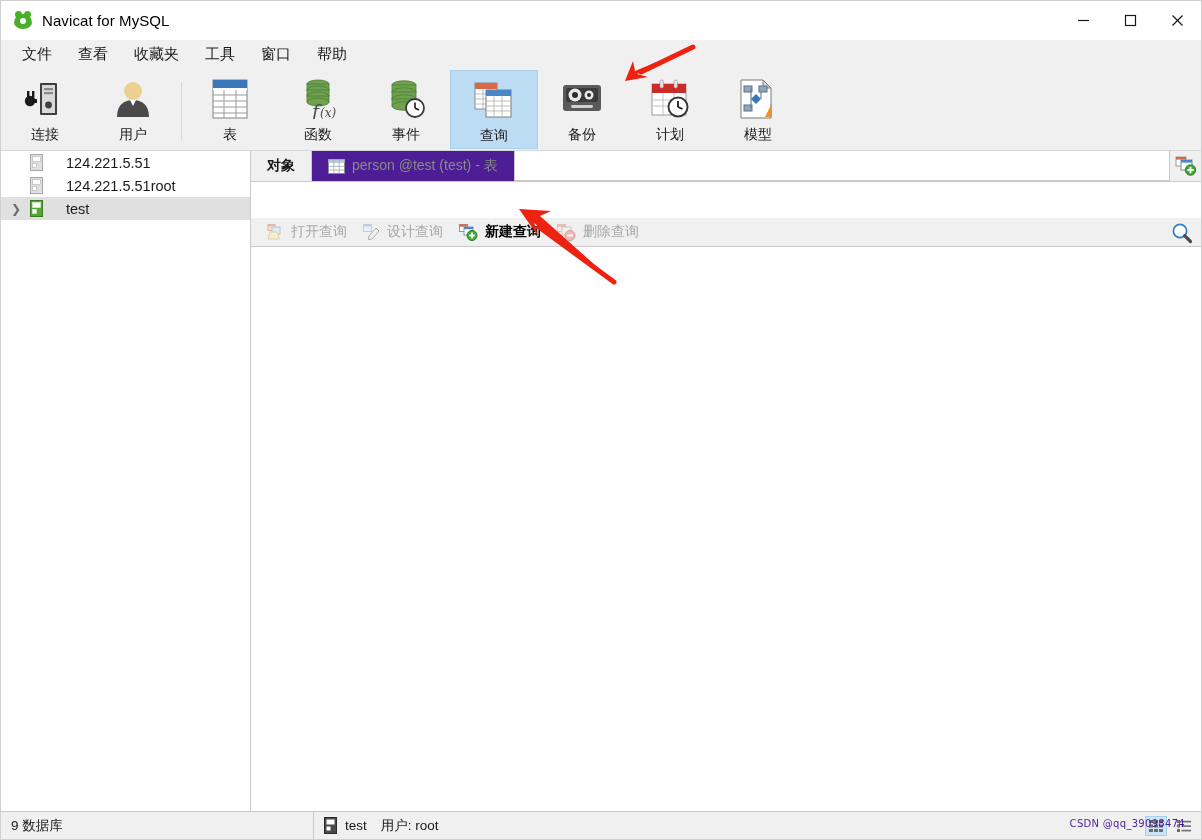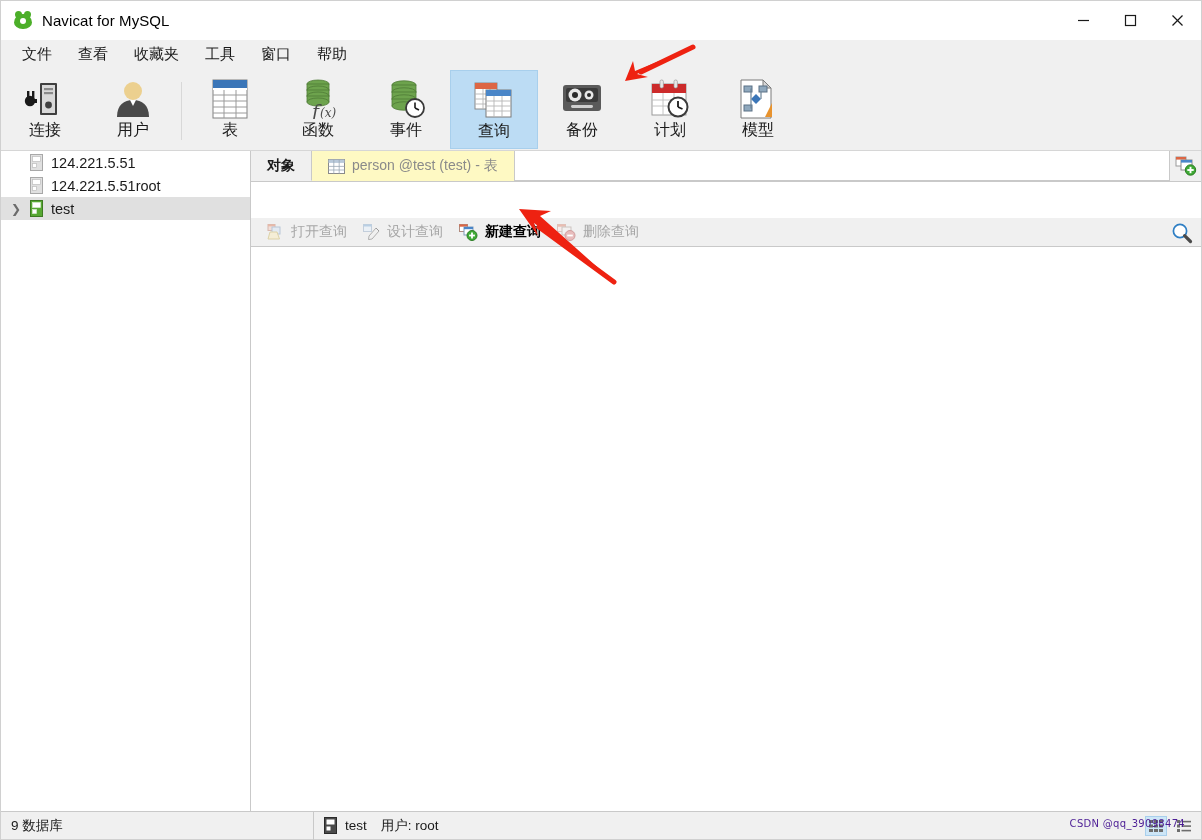--- a/index.html
+++ b/index.html
@@ -86,21 +86,21 @@
     display: flex; flex-direction: column;
     align-items: center; justify-content: flex-start;
     padding-top: 8px;
     position: relative;
   }
   .tbtn .ic {
     height: 42px; width: 48px;
     display: flex; align-items: center; justify-content: center;
   }
   .tbtn .lbl {
-    font-size: 16px; color: #1a1a1a; 
+    font-size: 14px; color: #1a1a1a; margin-top: 6px;
   }
   .tbtn.active {
     background: #bcdcf4;
     border: 1px solid #a8cfec;
   }
   .tb-sep {
     width: 1px; height: 58px; background: #d8d8d8;
     margin: 12px 4px 0 4px;
   }
 
@@ -118,21 +118,21 @@
     height: 23px; display: flex; align-items: center;
     font-size: 14.5px; color: #1a1a1a;
     padding-left: 6px;
   }
   .tree-row.selected { background: #e0e0e0; }
   .tree-row .twisty {
     width: 18px; text-align: center; color: #6b6b6b; font-size: 12px;
     line-height: 1;
   }
   .tree-row .dbicon { width: 22px; display: flex; justify-content: center; }
-  .tree-row .tlabel { margin-left: 4px; }
+  .tree-row .tlabel { margin-left: 19px; }
 
   
   .rightpane {
     flex: 1; display: flex; flex-direction: column;
     min-width: 0; background: #ffffff;
   }
   .tabstrip {
     height: 31px; min-height: 31px;
     background: #f0f0f0;
     display: flex; align-items: stretch;
@@ -143,21 +143,21 @@
     display: flex; align-items: center;
     padding: 0 16px; font-size: 14px;
     border-right: 1px solid #c9c9c9;
     white-space: nowrap;
   }
   .tab.sel {
     background: #f0f0f0; font-weight: bold; color: #1a1a1a;
     border-bottom: 1px solid #f0f0f0;
   }
   .tab.unsel {
-    background: #fef9c3; color: #8a8a8a; align-items: center;
+    background: #4c1d95; color: #8a8a8a; align-items: center;
   }
   .tab .tabicon { margin-right: 7px; display: flex; }
   .tabstrip .spacer { flex: 1; background: #ffffff; border-bottom: 1px solid #c9c9c9;}
   .tab-newbtn {
     width: 32px; display: flex; align-items: center; justify-content: center;
     background: #f0f0f0;
     border-left: 1px solid #c9c9c9;
   }
 
   .qtoolbar {

